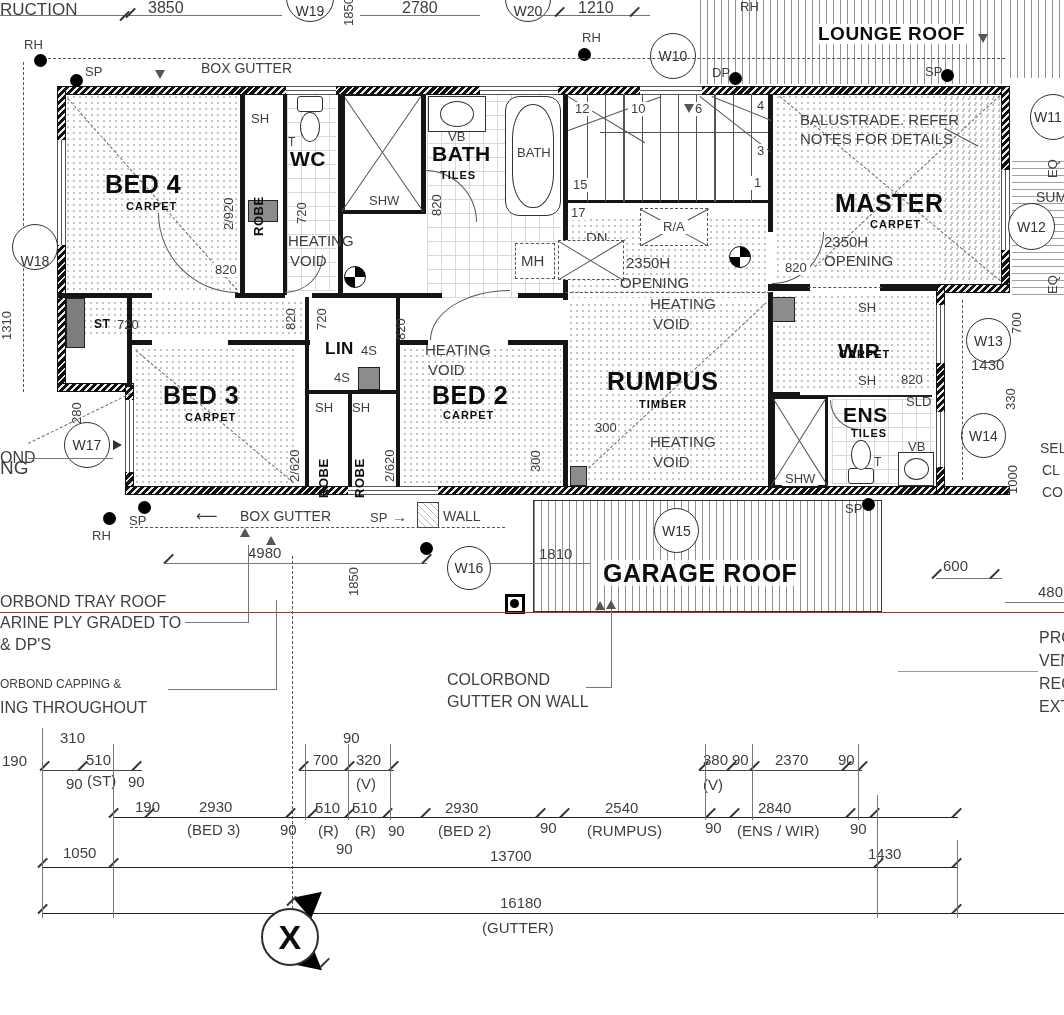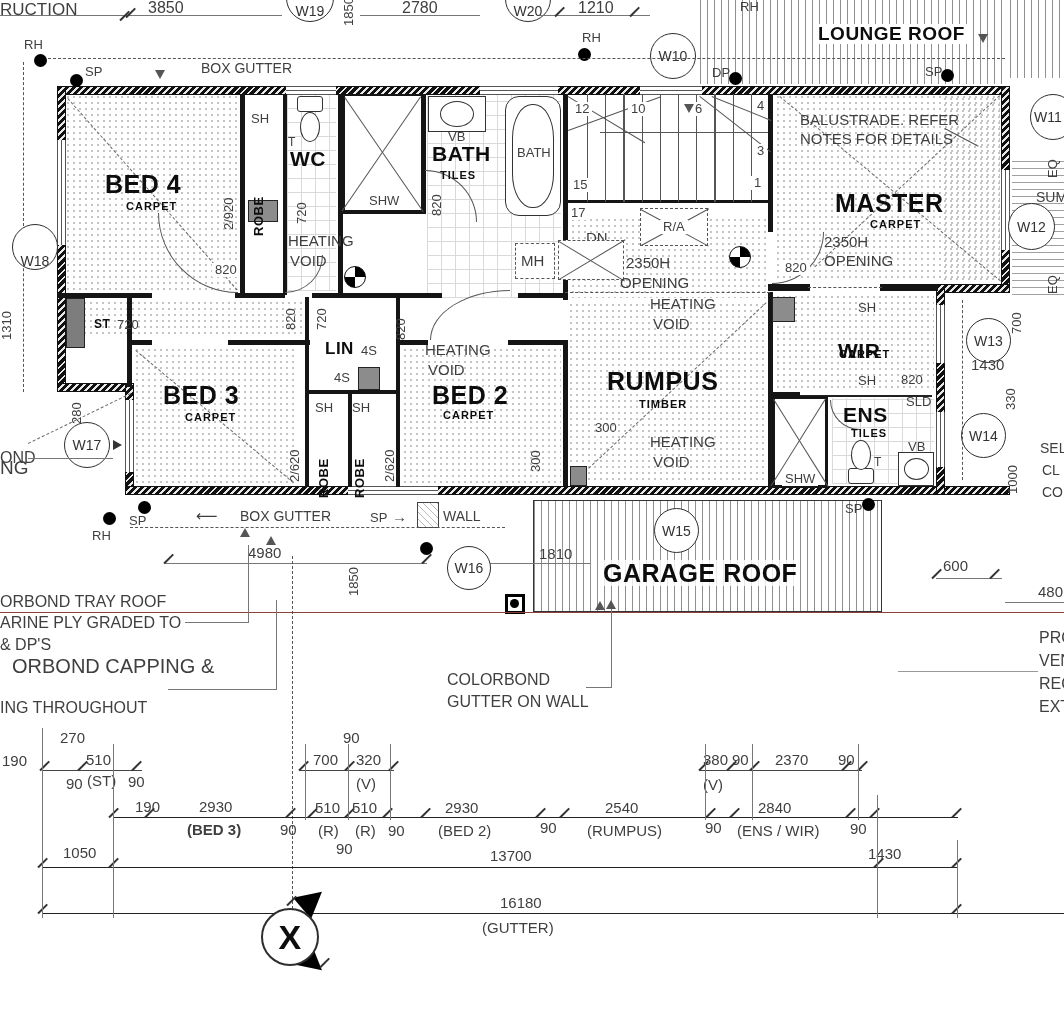--- a/index.html
+++ b/index.html
@@ -365,41 +365,41 @@
   <div class="tick" style="left:930px;top:573px;"></div>
   <div class="tick" style="left:988px;top:573px;"></div>
   <div class="t s15" style="left:1038px;top:584px;">480</div>
   <div class="exh" style="left:1005px;top:602px;width:59px;"></div>
 
   <div style="position:absolute;left:0;top:612px;width:1064px;height:1.4px;background:#8a4038;"></div>
 
   <div class="t" style="left:0px;top:594px;font-size:16px;">ORBOND TRAY ROOF</div>
   <div class="t" style="left:0px;top:615px;font-size:16px;">ARINE PLY GRADED TO</div>
   <div class="t" style="left:0px;top:637px;font-size:16px;">&amp; DP'S</div>
-  <div class="t" style="left:0px;top:656px;font-size:20px;padding-left:12px;">ORBOND CAPPING &amp;</div>
+  <div class="t" style="left:0px;top:678px;font-size:12px;">ORBOND CAPPING &amp;</div>
   <div class="t" style="left:0px;top:700px;font-size:16px;">ING THROUGHOUT</div>
   <div class="exh" style="left:185px;top:622px;width:63px;"></div>
   <div class="ext" style="left:248px;top:545px;height:78px;"></div>
   <div class="exh" style="left:168px;top:689px;width:108px;"></div>
   <div class="ext" style="left:276px;top:600px;height:90px;"></div>
   <div class="dv" style="left:292px;top:556px;height:408px;"></div>
 
   <div class="t" style="left:447px;top:672px;font-size:16px;">COLORBOND</div>
   <div class="t" style="left:447px;top:694px;font-size:16px;">GUTTER ON WALL</div>
   <div class="exh" style="left:586px;top:687px;width:26px;"></div>
   <div class="ext" style="left:611px;top:607px;height:81px;"></div>
   <div class="triu" style="left:606px;top:600px;"></div>
 
   <div class="t" style="left:1039px;top:630px;font-size:16px;">PRO</div>
   <div class="t" style="left:1039px;top:653px;font-size:16px;">VEN</div>
   <div class="t" style="left:1039px;top:676px;font-size:16px;">REQ</div>
   <div class="t" style="left:1039px;top:699px;font-size:16px;">EXT</div>
   <div class="exh" style="left:898px;top:671px;width:140px;border-color:#999;"></div>
 
-  <div class="t s15" style="left:60px;top:730px;">270</div>
+  <div class="t s15" style="left:60px;top:730px;">310</div>
   <div class="t s15" style="left:343px;top:730px;">90</div>
 
   <div class="t s15" style="left:2px;top:753px;">190</div>
   <div class="t s15" style="left:86px;top:752px;">510</div>
   <div class="t s15" style="left:313px;top:752px;">700</div>
   <div class="t s15" style="left:356px;top:752px;">320</div>
   <div class="t s15" style="left:703px;top:752px;">380</div>
   <div class="t s15" style="left:732px;top:752px;">90</div>
   <div class="t s15" style="left:775px;top:752px;">2370</div>
   <div class="t s15" style="left:838px;top:752px;">90</div>
@@ -419,21 +419,21 @@
   <div class="tick" style="left:856px;top:765px;"></div>
 
   <div class="t s15" style="left:66px;top:776px;">90</div>
   <div class="t s15" style="left:87px;top:773px;">(ST)</div>
   <div class="t s15" style="left:128px;top:774px;">90</div>
   <div class="t s15" style="left:356px;top:776px;">(V)</div>
   <div class="t s15" style="left:703px;top:777px;">(V)</div>
 
   <div class="t s15" style="left:135px;top:799px;">190</div>
   <div class="t s15" style="left:199px;top:799px;">2930</div>
-  <div class="t s15" style="left:187px;top:822px;font-weight:bold;">(BED 3)</div>
+  <div class="t s15" style="left:187px;top:822px;">(BED 3)</div>
   <div class="t s15" style="left:280px;top:822px;">90</div>
   <div class="t s15" style="left:315px;top:800px;">510</div>
   <div class="t s15" style="left:352px;top:800px;">510</div>
   <div class="t s15" style="left:318px;top:823px;">(R)</div>
   <div class="t s15" style="left:355px;top:823px;">(R)</div>
   <div class="t s15" style="left:336px;top:841px;">90</div>
   <div class="t s15" style="left:388px;top:823px;">90</div>
   <div class="t s15" style="left:445px;top:800px;">2930</div>
   <div class="t s15" style="left:438px;top:823px;">(BED 2)</div>
   <div class="t s15" style="left:540px;top:820px;">90</div>

